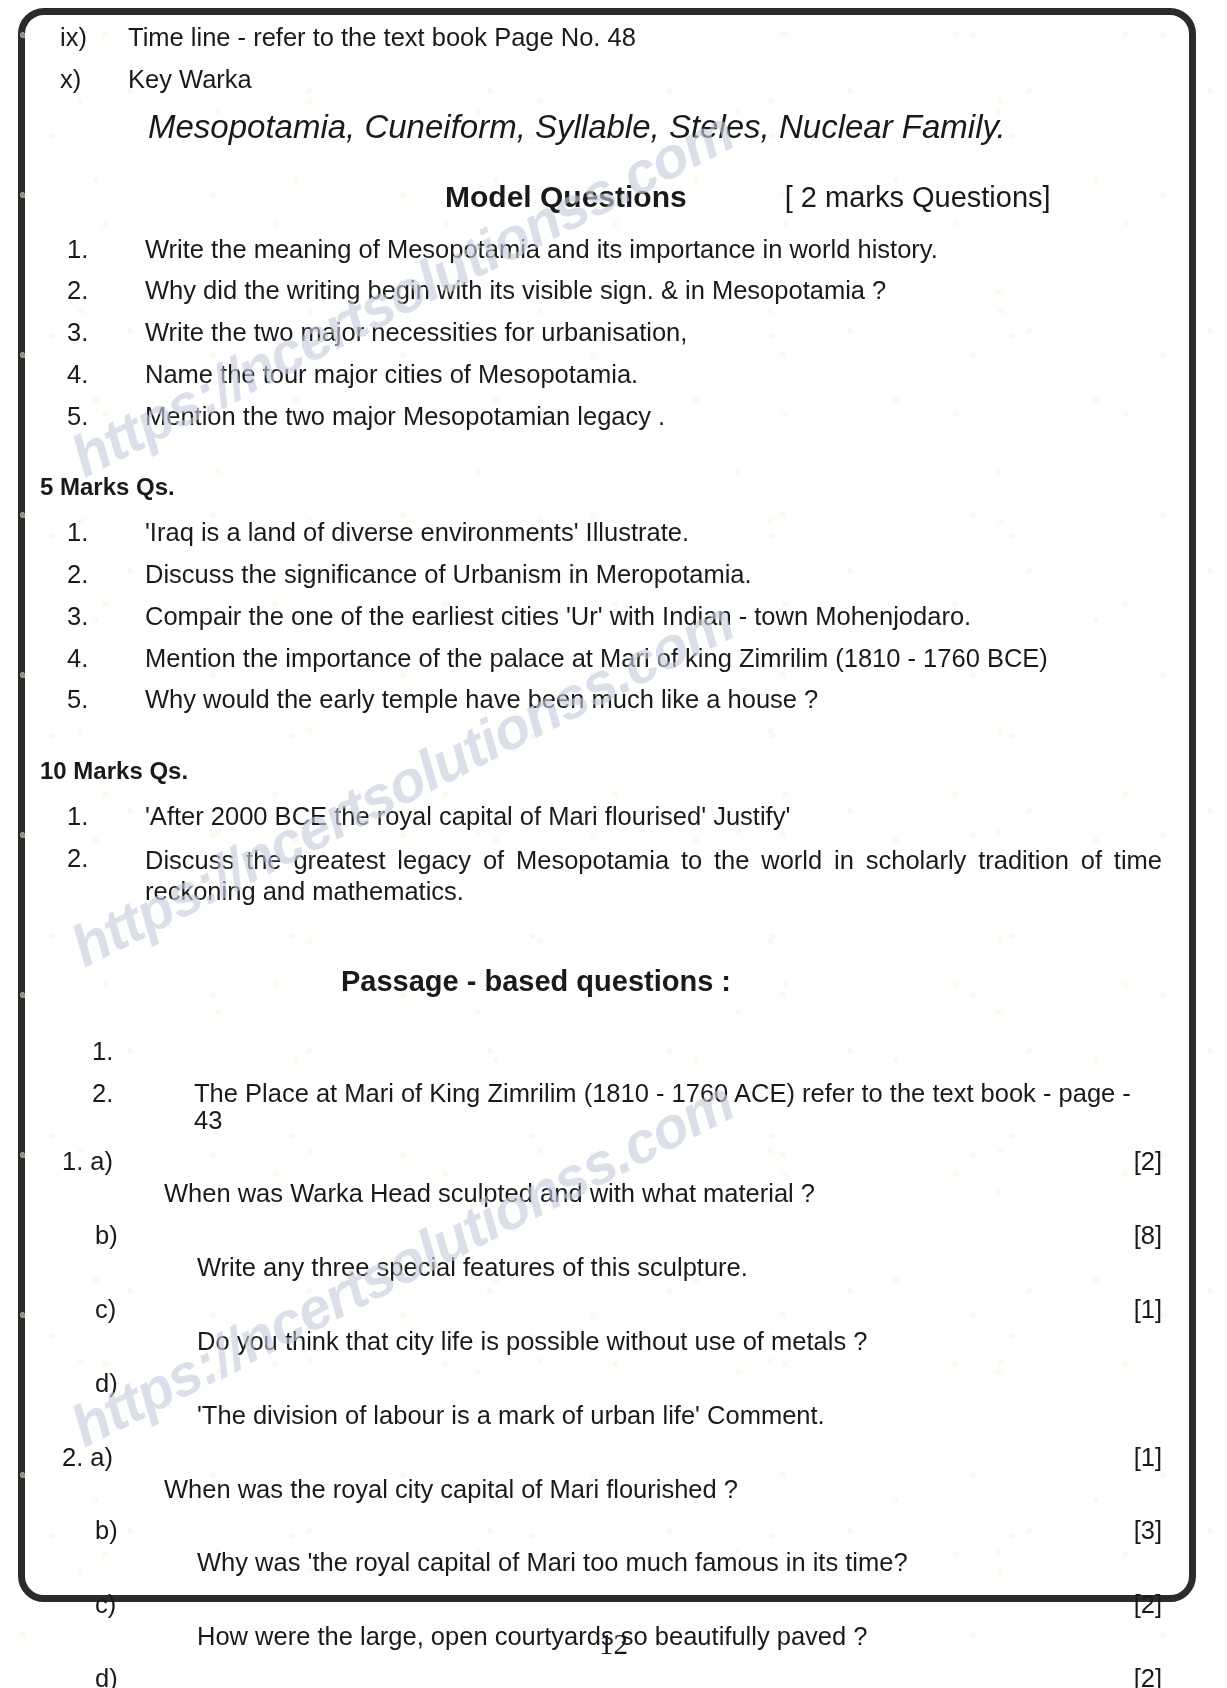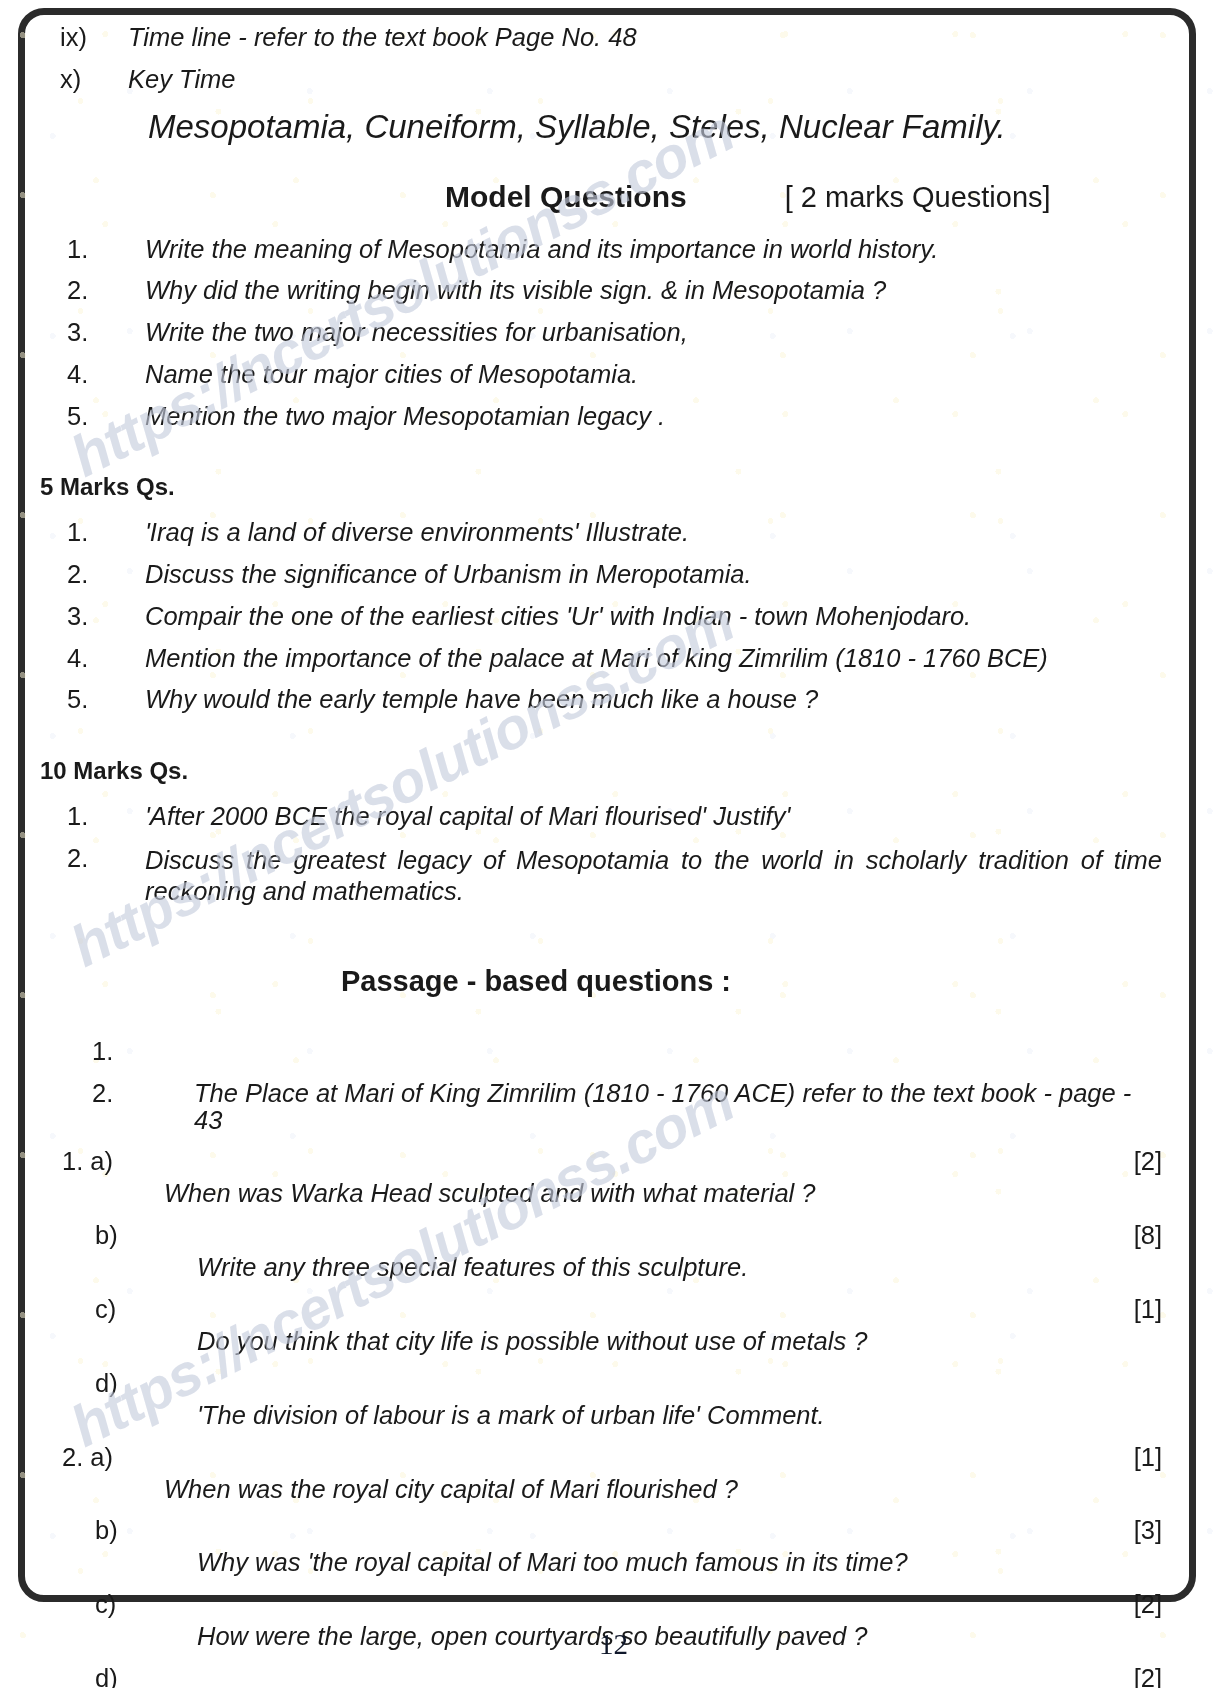--- a/index.html
+++ b/index.html
@@ -88,21 +88,20 @@
     font-size: 25.5px;
     line-height: 1.05;
     margin-bottom: 15px;
   }
   .row .marker {
     flex: 0 0 auto;
     text-align: left;
   }
   .row .body {
     flex: 1 1 auto;
-    font-style: italic;
   }
   .row .marks {
     flex: 0 0 auto;
     width: 64px;
     text-align: right;
     padding-left: 8px;
   }
 
   
   .roman .marker { width: 68px; padding-left: 20px; }
@@ -188,21 +187,21 @@
 
   <div class="content">
     <div class="doc">
 
       <div class="row roman">
         <span class="marker">ix)</span>
         <span class="body">Time line -  refer to the  text book Page No. 48</span>
       </div>
       <div class="row roman">
         <span class="marker">x)</span>
-        <span class="body">Key Time</span>
+        <span class="body">Key Warka</span>
       </div>
       <div class="roman-cont">Mesopotamia,  Cuneiform, Syllable,   Steles, Nuclear Family.</div>
 
       <div class="center-head-wrap">
         <span class="mq-title">Model Questions</span>
         <span class="mq-marks">[  2 marks Questions]</span>
       </div>
 
       <div class="row num">
         <span class="marker">1.</span>

